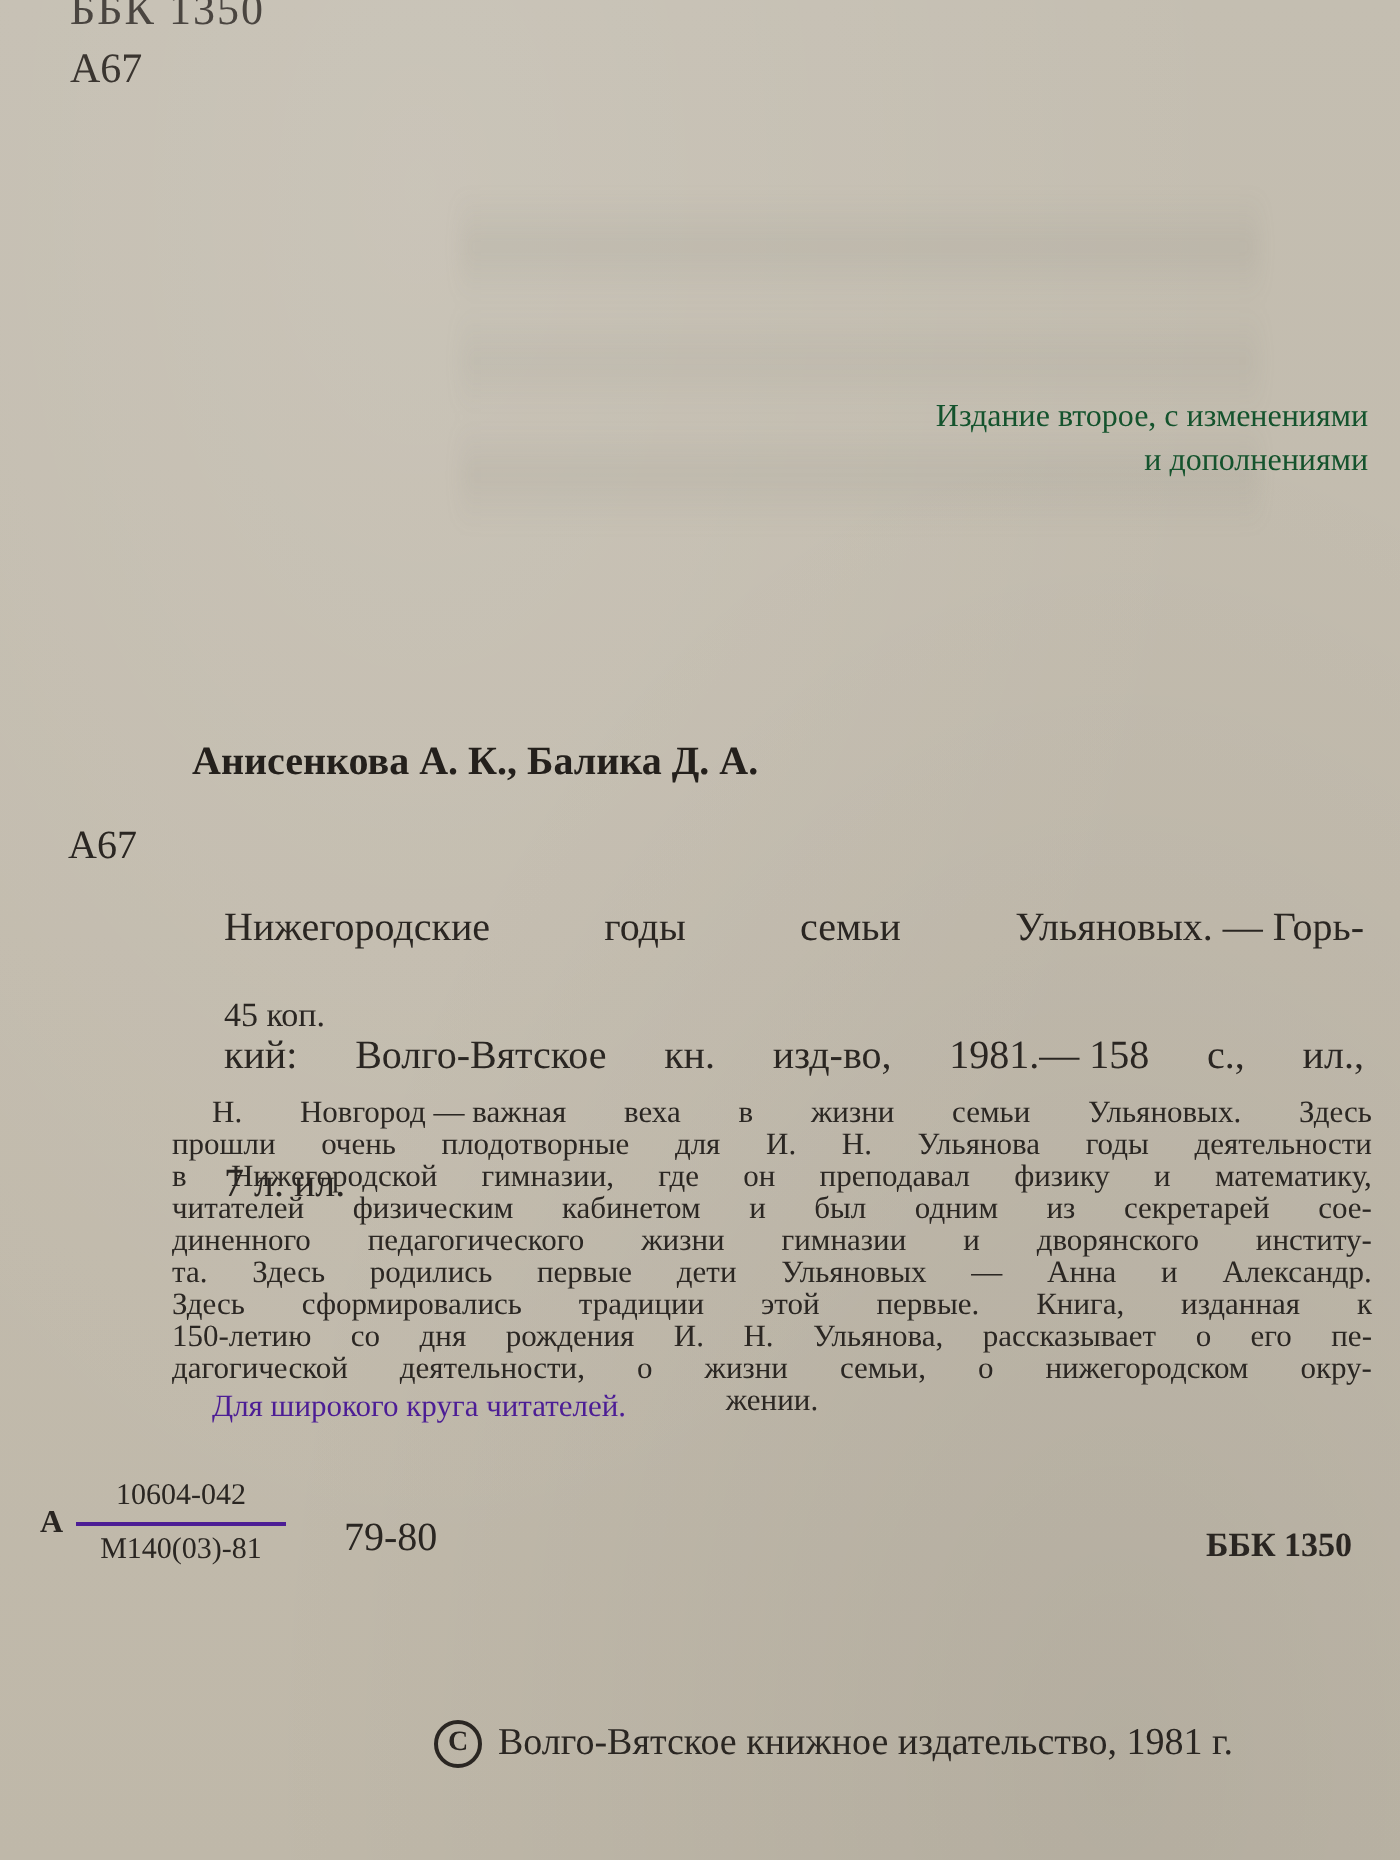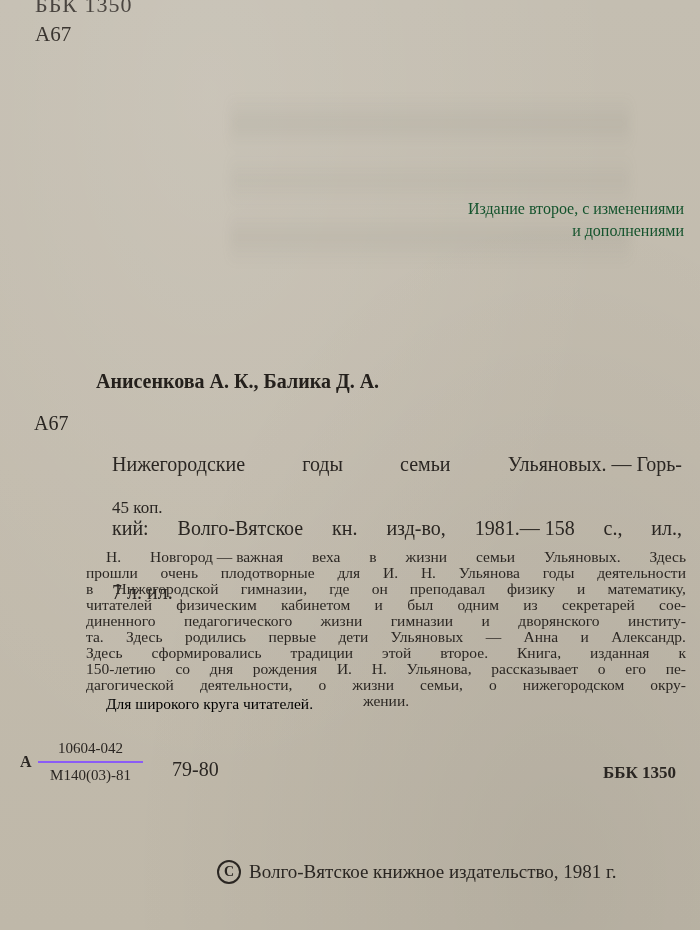--- a/index.html
+++ b/index.html
@@ -28,24 +28,24 @@
     .authors { left: 96px; top: 370px; font-size: 20px; font-weight: bold; color: #24201c; }
     .catalog-code { left: 34px; top: 412px; font-size: 20px; color: #2a2622; }
     .biblio { left: 112px; top: 412px; width: 570px; font-size: 20px; line-height: 24px; white-space: normal; color: #2a2622; }
     .biblio .line { display: flex; justify-content: space-between; white-space: nowrap; margin-top: 40px; }
     .biblio .line.last { justify-content: flex-start; }
     .price { left: 112px; top: 498px; font-size: 17px; color: #2a2622; }
     .abstract { left: 86px; top: 549px; width: 600px; font-size: 15.5px; line-height: 16px; color: #2b2723; white-space: normal; }
     .abstract .line { display: flex; justify-content: space-between; white-space: nowrap; }
     .abstract .line.last { justify-content: center; }
     .abstract .indent { padding-left: 20px; }
-    .audience { left: 106px; top: 695px; font-size: 15.5px; color: #000000; }
+    .audience { left: 106px; top: 695px; font-size: 15.5px; color: #4c1d95; }
     .index-a { left: 20px; top: 753px; font-size: 16px; font-weight: bold; color: #2a2622; }
     .fraction { left: 38px; top: 740px; width: 105px; font-size: 15px; color: #2a2622; text-align: center; }
-    .fraction .num { border-bottom: 2px solid #8b5cf6; padding-bottom: 4px; }
+    .fraction .num { border-bottom: 2px solid #4c1d95; padding-bottom: 4px; }
     .fraction .den { padding-top: 4px; }
     .year-code { left: 172px; top: 758px; font-size: 20px; color: #2a2622; }
     .bbk-bottom { left: 603px; top: 763px; font-size: 17px; font-weight: bold; color: #2a2622; }
     .copyright { left: 217px; top: 860px; font-size: 19px; color: #2a2622; display: flex; align-items: center; gap: 8px; }
     .copy-sign {
       display: inline-block; width: 20px; height: 20px; border: 2px solid #2a2622; border-radius: 50%;
       font-size: 14px; line-height: 20px; text-align: center; font-weight: bold;
     }
   </style>
 </head>
@@ -151,21 +151,21 @@
     <span>—</span>
     <span>Анна</span>
     <span>и</span>
     <span>Александр.</span>
   </div>
   <div class="line">
     <span>Здесь</span>
     <span>сформировались</span>
     <span>традиции</span>
     <span>этой</span>
-    <span>второе.</span>
+    <span>первые.</span>
     <span>Книга,</span>
     <span>изданная</span>
     <span>к</span>
   </div>
   <div class="line">
     <span>150-летию</span>
     <span>со</span>
     <span>дня</span>
     <span>рождения</span>
     <span>И.</span>

